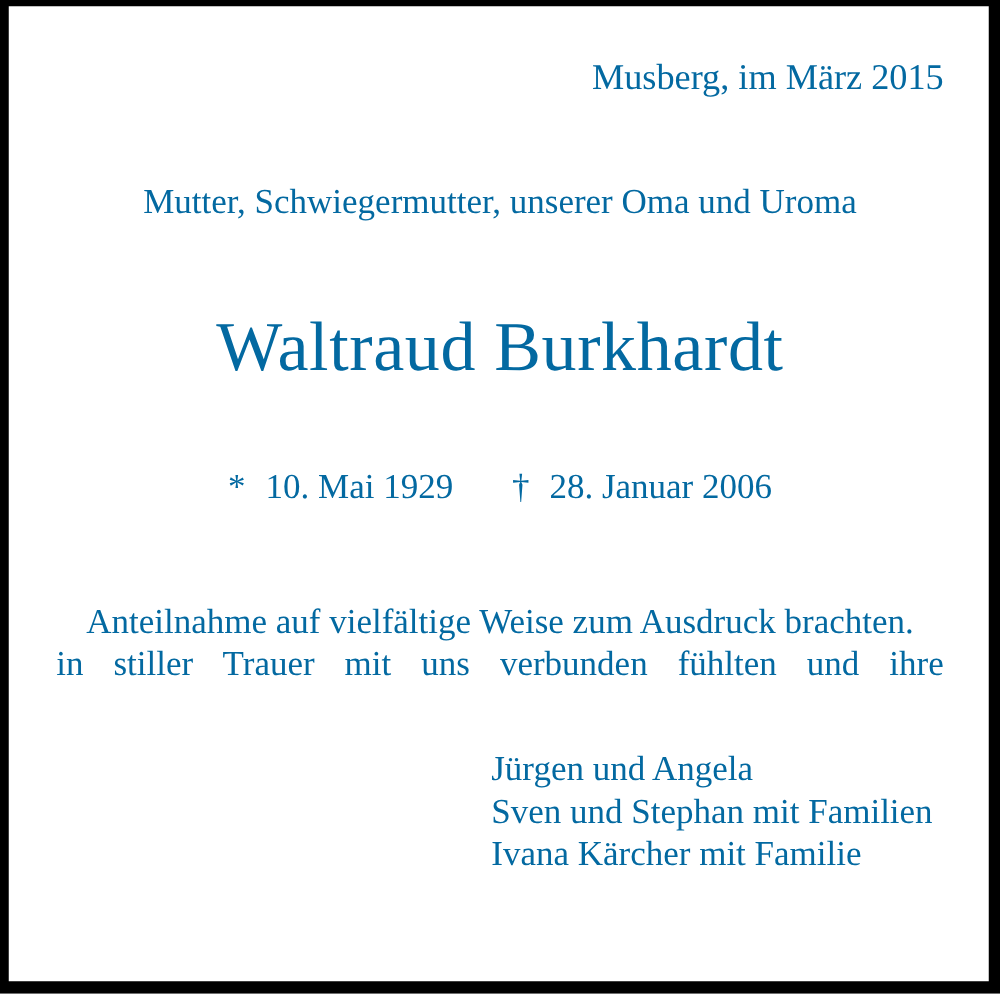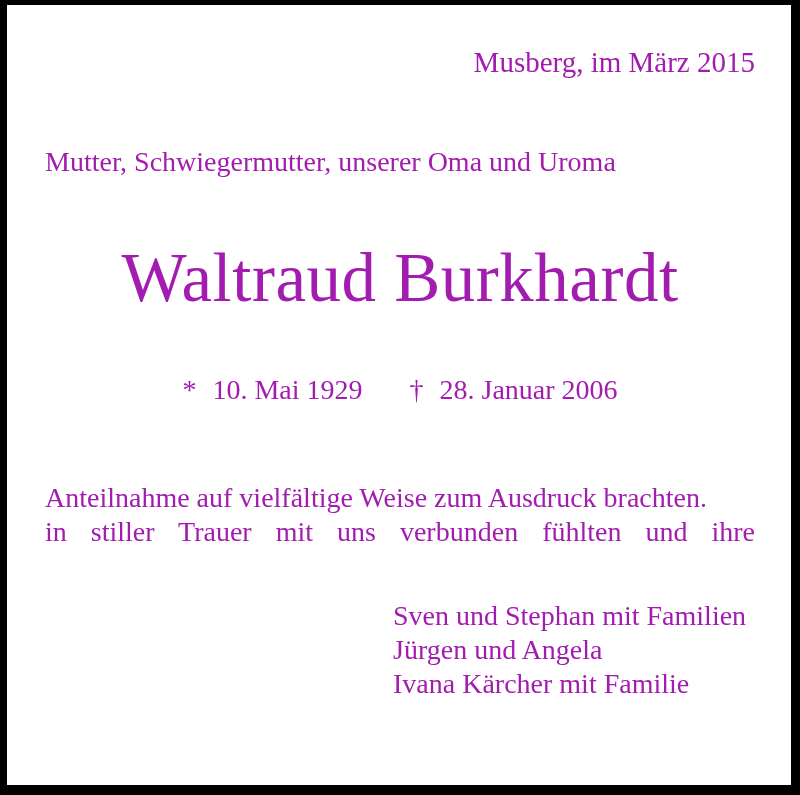--- a/index.html
+++ b/index.html
@@ -16,41 +16,41 @@
     width: 800px;
     height: 795px;
     background: #ffffff;
     border-style: solid;
     border-color: #000000;
     border-width: 5px 9px 10px 7px;   
     padding: 0 36px 0 38px;
     font-family: "Liberation Serif", "DejaVu Serif", serif;
     font-size: 28px;
     line-height: 34px;
-    color: #a21caf;
+    color: #0369a1;
     overflow: hidden;
   }
   .dateline {
     margin-top: 40px;
     text-align: right;
     font-size: 29px;
   }
   .para .line {
-    text-align: left;
+    text-align: center;
   }
   .para .line.justified {
     text-align: justify;
     text-align-last: justify;
   }
   .thanks-paragraph {
     margin-top: 66px;
   }
   .deceased-name {
     margin: 63px 0 0 0;
-    font-size: 69px;
+    font-size: 56px;
     line-height: 72px;
     font-weight: normal;
     text-align: center;
     letter-spacing: 0.5px;
   }
   .life-dates {
     margin-top: 19px;
     text-align: center;
   }
   .date-group {
@@ -103,18 +103,18 @@
       <span class="date-value">28. Januar 2006</span>
     </span>
   </div>
 
   <div class="para condolence-paragraph">
     <div class="line">Anteilnahme auf vielfältige Weise zum Ausdruck brachten.</div>
     <div class="line justified">in stiller Trauer mit uns verbunden fühlten und ihre</div>
   </div>
 
   <div class="mourners">
+    <div class="mourner-line">Jürgen und Angela</div>
     <div class="mourner-line">Sven und Stephan mit Familien</div>
-    <div class="mourner-line">Jürgen und Angela</div>
     <div class="mourner-line">Ivana Kärcher mit Familie</div>
   </div>
 
 </div>
 
 </body></html>

